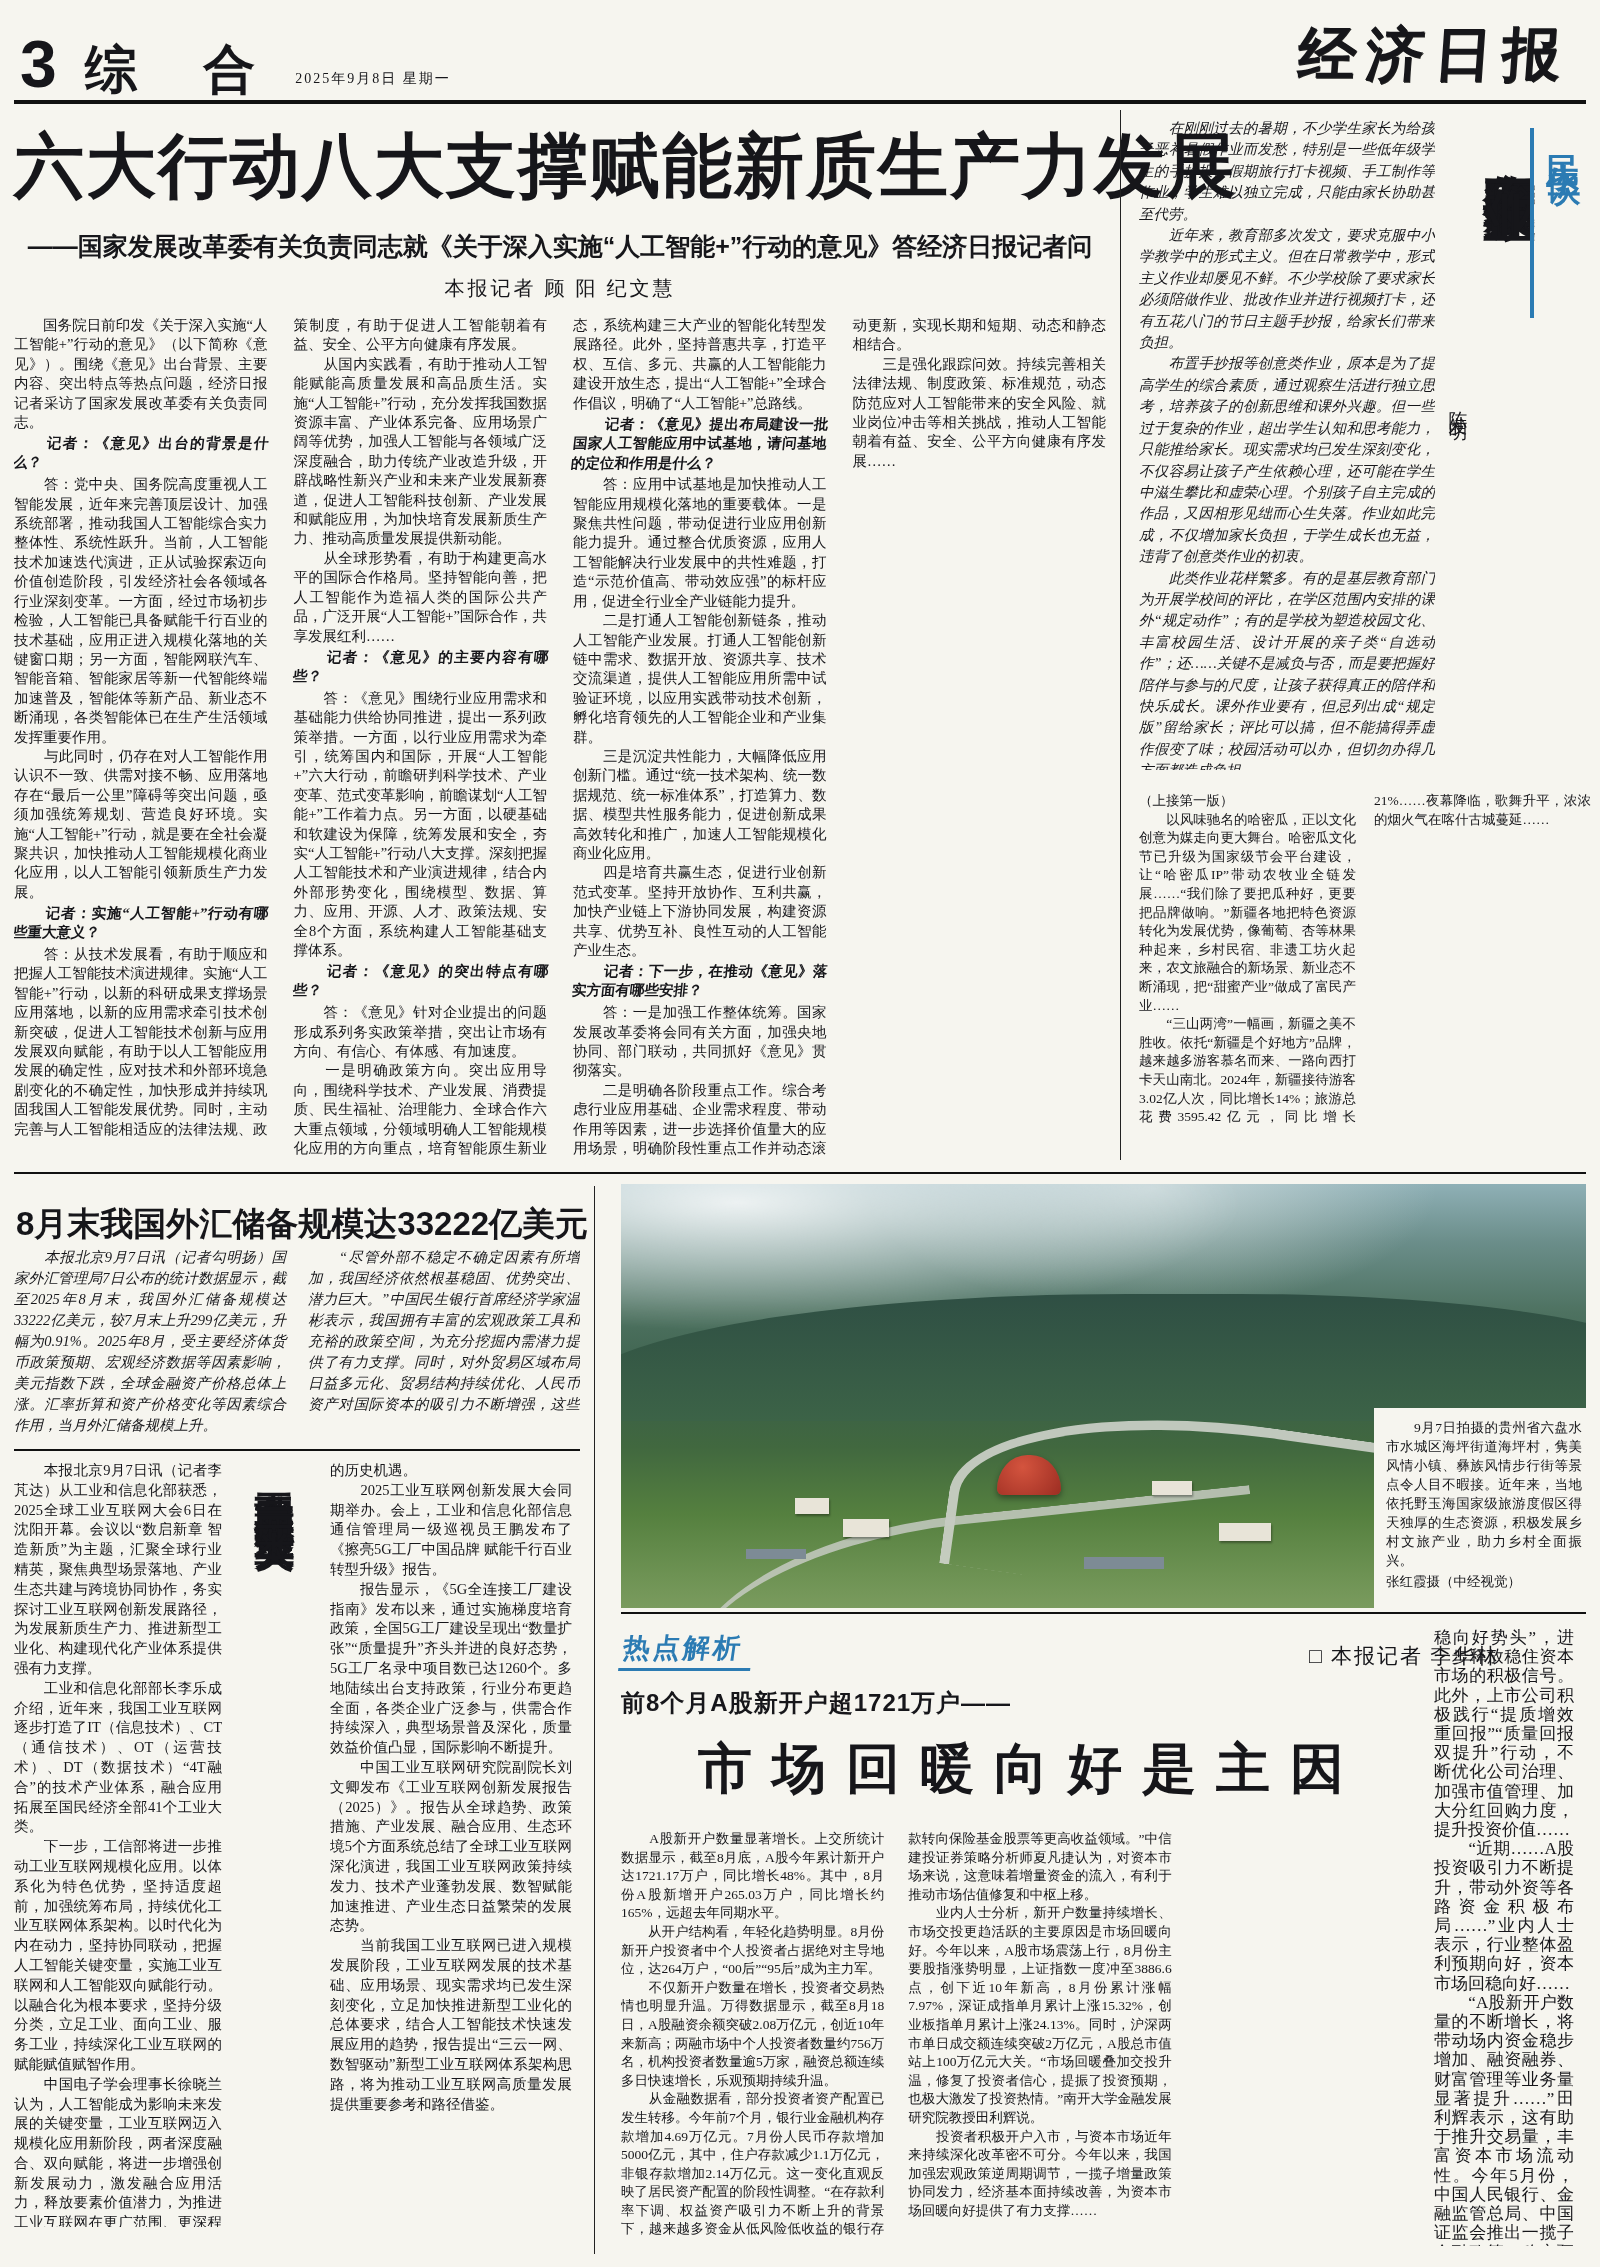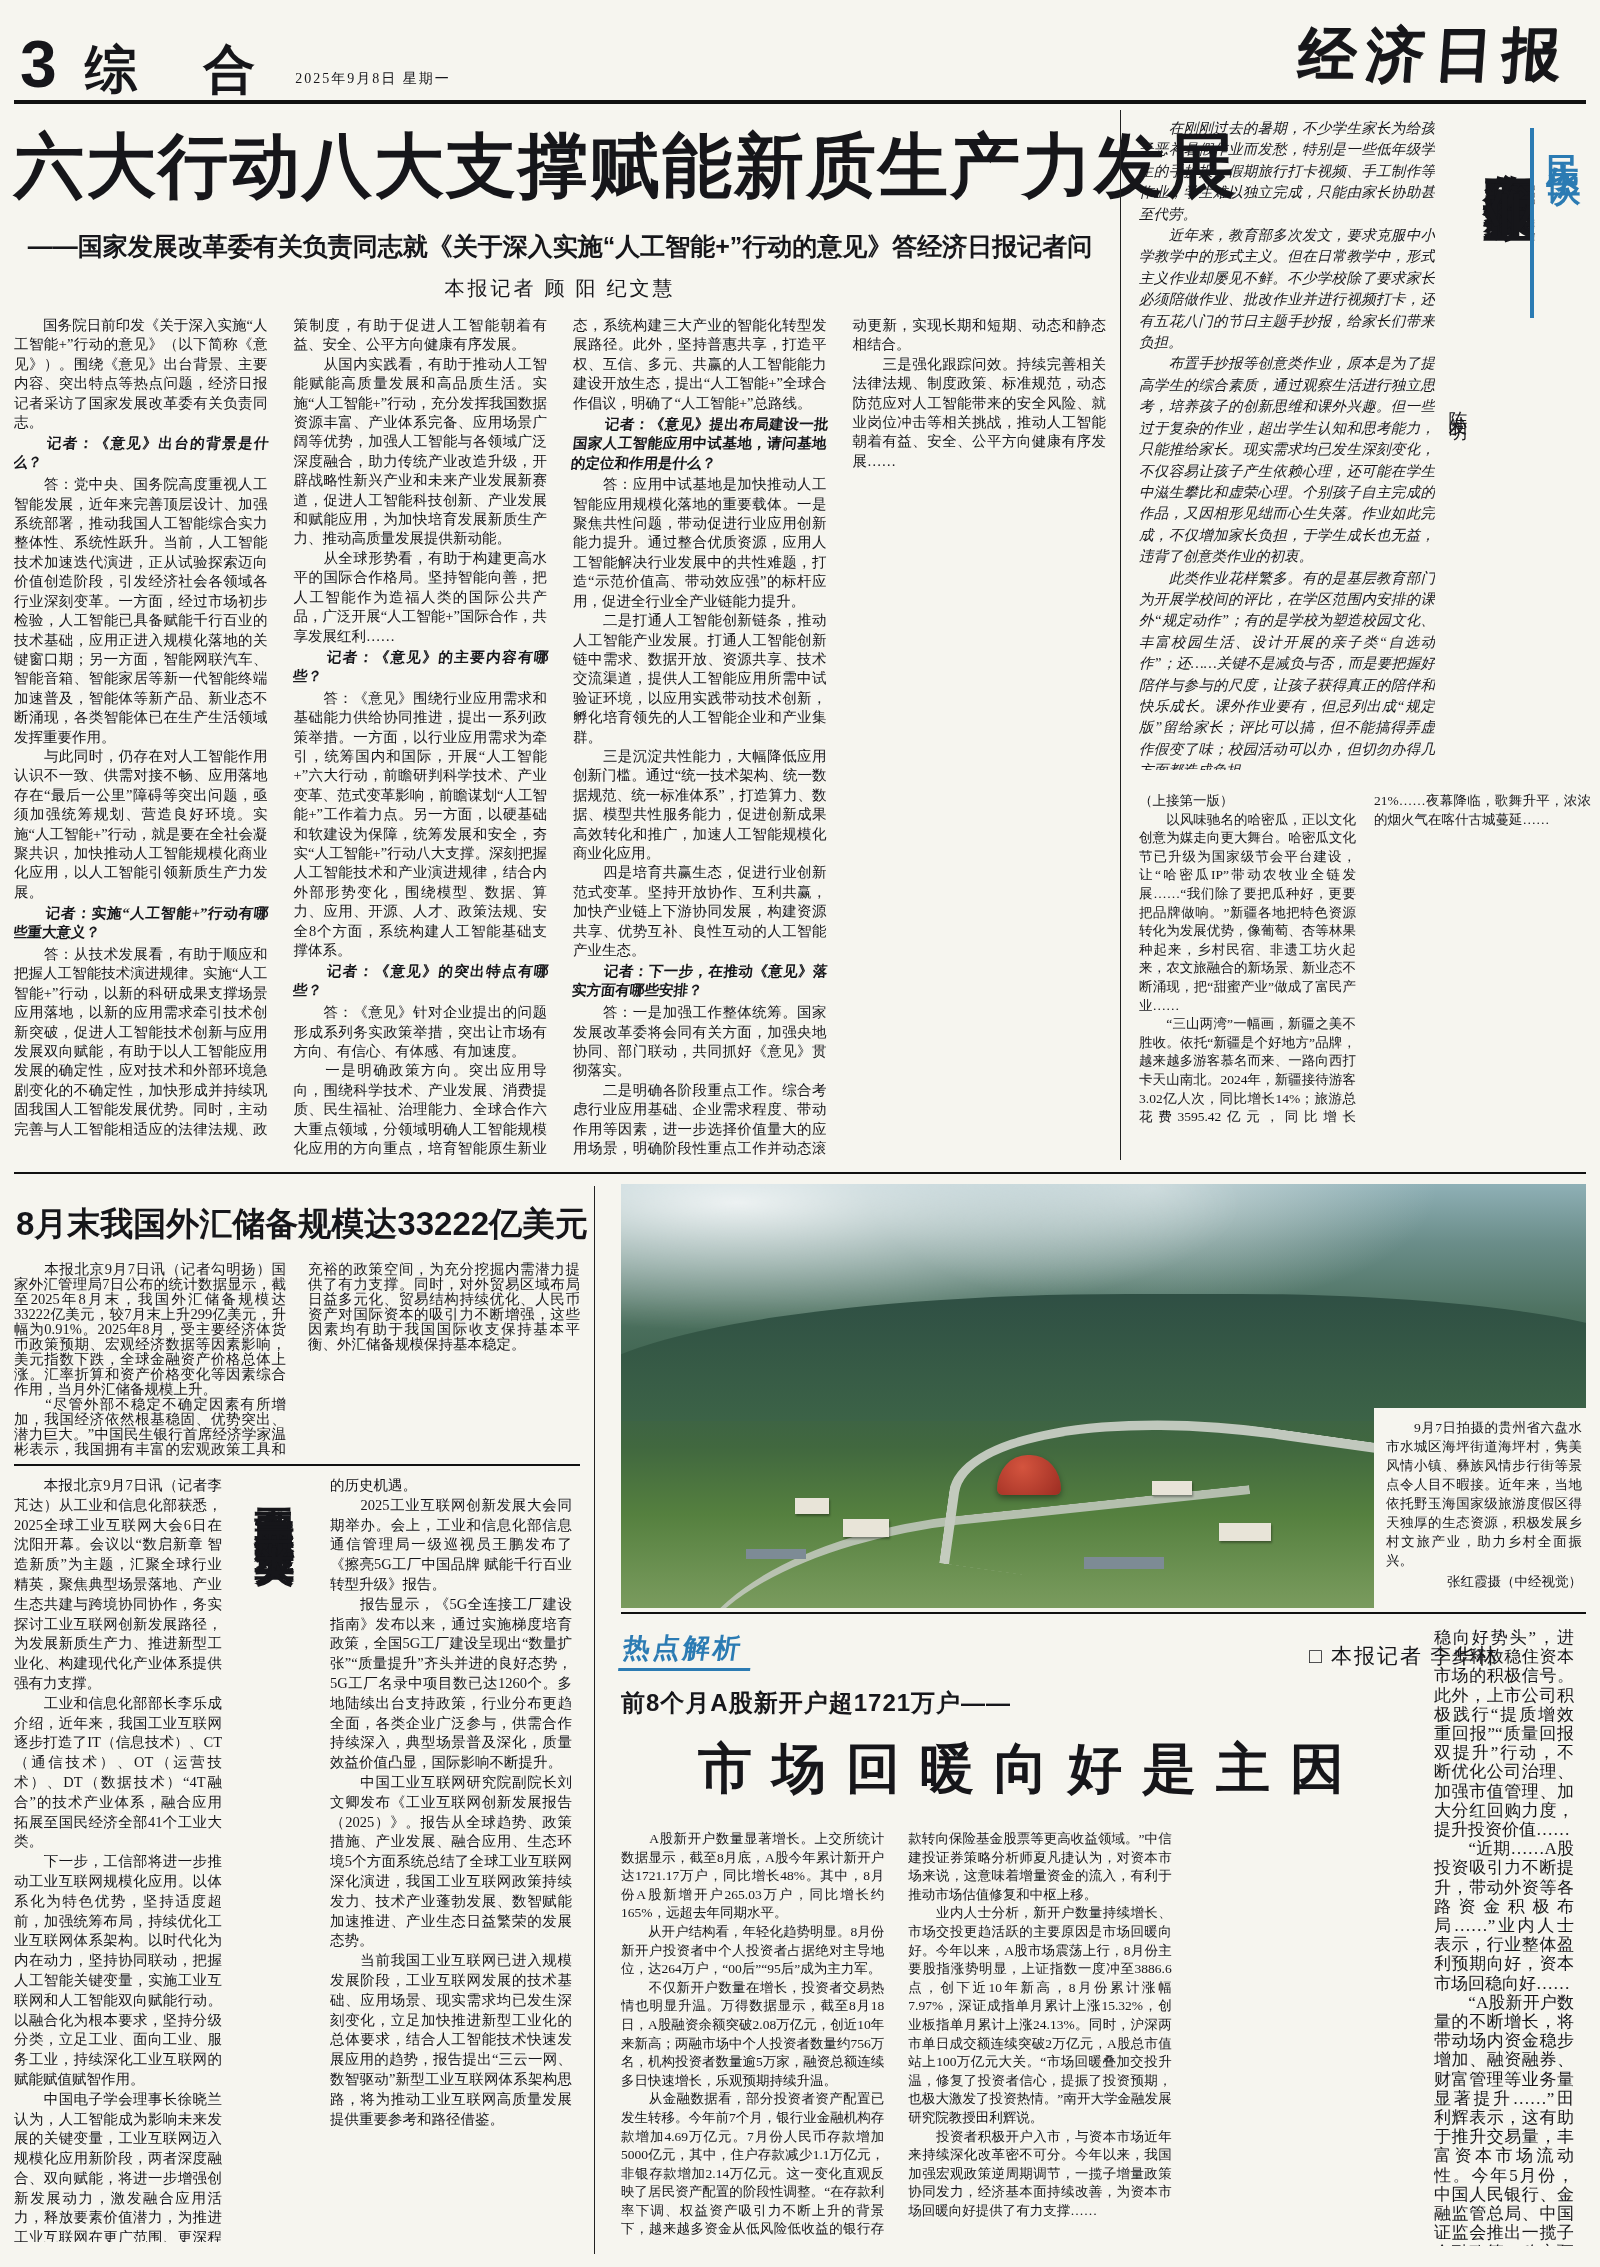--- a/index.html
+++ b/index.html
@@ -40,22 +40,22 @@
   .ms-title{position:absolute;right:50px;top:26px;height:640px;writing-mode:vertical-rl;text-orientation:upright;
             font-family:"Liberation Sans",sans-serif;font-weight:900;font-size:52px;line-height:1;letter-spacing:2px;}
   .ms-label{position:absolute;right:0;top:24px;writing-mode:vertical-rl;text-orientation:upright;
             font-weight:bold;font-size:34px;color:#2b7bb3;letter-spacing:8px;border-left:4px solid #2b7bb3;padding-left:6px;height:190px;}
   .continued{position:absolute;left:6px;top:688px;width:452px;height:368px;overflow:hidden;
              column-count:2;column-gap:18px;column-fill:auto;font-size:13.5px;line-height:18.6px;text-align:justify;}
   
   .botrow{display:flex;height:1080px;}
   .leftcol{width:566px;flex:0 0 auto;}
   .forex h2{font-family:"Liberation Sans",sans-serif;font-weight:bold;font-size:33px;margin:22px 0 0 2px;white-space:nowrap;}
-  .forex .fbody{margin-top:15px;height:198px;column-count:2;column-gap:22px;column-fill:auto;overflow:hidden;
-                font-size:14.5px;line-height:15px;text-align:justify;}
+  .forex .fbody{margin-top:0;height:198px;column-count:2;column-gap:22px;column-fill:auto;overflow:hidden;
+                font-size:14.5px;line-height:21px;text-align:justify;font-style:italic;}
   .indus{display:flex;margin-top:10px;height:766px;overflow:hidden;}
   .indus .icol{width:208px;font-size:14.5px;line-height:19.8px;text-align:justify;overflow:hidden;}
   .indus .icol2{width:242px;margin-left:12px;font-size:14.5px;line-height:19.8px;text-align:justify;overflow:hidden;}
   .indus .ivtitle{width:86px;margin-left:10px;writing-mode:vertical-rl;text-orientation:upright;
                   font-family:"Liberation Sans",sans-serif;font-weight:900;font-size:40px;line-height:86px;letter-spacing:2px;}
   .rightcol{flex:1;position:relative;margin-left:14px;}
   
   .photo{position:relative;height:424px;margin-top:4px;overflow:hidden;background:
       linear-gradient(180deg,#8fb0b6 0%,#6a8d89 14%,#4e7261 30%,#3a5f49 48%,#41683f 62%,#55803f 78%,#6d9253 92%,#7a9b5e 100%); padding-left: 34px;}
   .photo .mist{position:absolute;left:0;top:0;width:100%;height:55%;
@@ -65,21 +65,21 @@
       background:linear-gradient(180deg,#2f4f44,#3c6347);} 
   .photo .road{position:absolute;left:34%;top:56%;width:54%;height:40%;border:10px solid #cfd3cb;border-bottom:none;border-right:none;
       border-radius:60% 0 0 0;transform:rotate(8deg);opacity:.9;}
   .photo .road2{position:absolute;left:6%;top:78%;width:60%;height:30%;border-top:9px solid #c6cbc2;border-radius:50%/100% 0 0 0;transform:rotate(-6deg);opacity:.85;}
   .photo .dome{position:absolute;left:39%;top:64%;width:64px;height:40px;border-radius:50% 50% 6px 6px/90% 90% 6px 6px;
       background:radial-gradient(circle at 40% 30%,#d4543e,#9c2d22);box-shadow:0 3px 6px rgba(0,0,0,.4);}
   .photo .bldg{position:absolute;background:#e8e4d8;box-shadow:1px 2px 2px rgba(0,0,0,.35);}
   .photo .roof{position:absolute;background:#7d8b95;}
   .photo .caption{position:absolute;right:0;bottom:0;width:212px;height:200px;background:#f6f5ef;padding:10px 4px 0 12px;box-sizing:border-box;
       font-size:13.5px;line-height:19px;text-align:justify;}
-  .photo .caption .credit{text-align:right;margin-top:2px;}
+  .photo .caption .credit{text-align:left;margin-top:2px;}
   
   .hotspot{position:relative;height:628px;margin-top:6px;}
   .hs-label{display:inline-block;color:#2b7bb3;font-weight:bold;font-size:27px;transform:skewX(-8deg);
             border-bottom:3px solid #2b7bb3;padding:2px 10px 2px 2px;margin-top:8px;letter-spacing:3px;}
   .hs-kicker{font-family:"Liberation Sans",sans-serif;font-weight:bold;font-size:24px;margin-top:16px;letter-spacing:1px;}
   .hs-headline{font-family:"Liberation Sans",sans-serif;font-weight:900;font-size:54px;text-align:center;letter-spacing:20px;margin-top:14px;width:820px;}
   .hs-byline{position:absolute;left:688px;top:22px;font-size:21px;letter-spacing:2px;}
   .hs-body{position:absolute;left:0;top:210px;width:838px;height:416px;column-count:3;column-gap:24px;column-fill:auto;overflow:hidden;
            font-size:13.5px;line-height:18.6px;text-align:justify;}
   .hs-col4{position:absolute;right:12px;top:8px;width:140px;height:618px;overflow:hidden;font-size:17px;line-height:19.2px;text-align:justify;}

